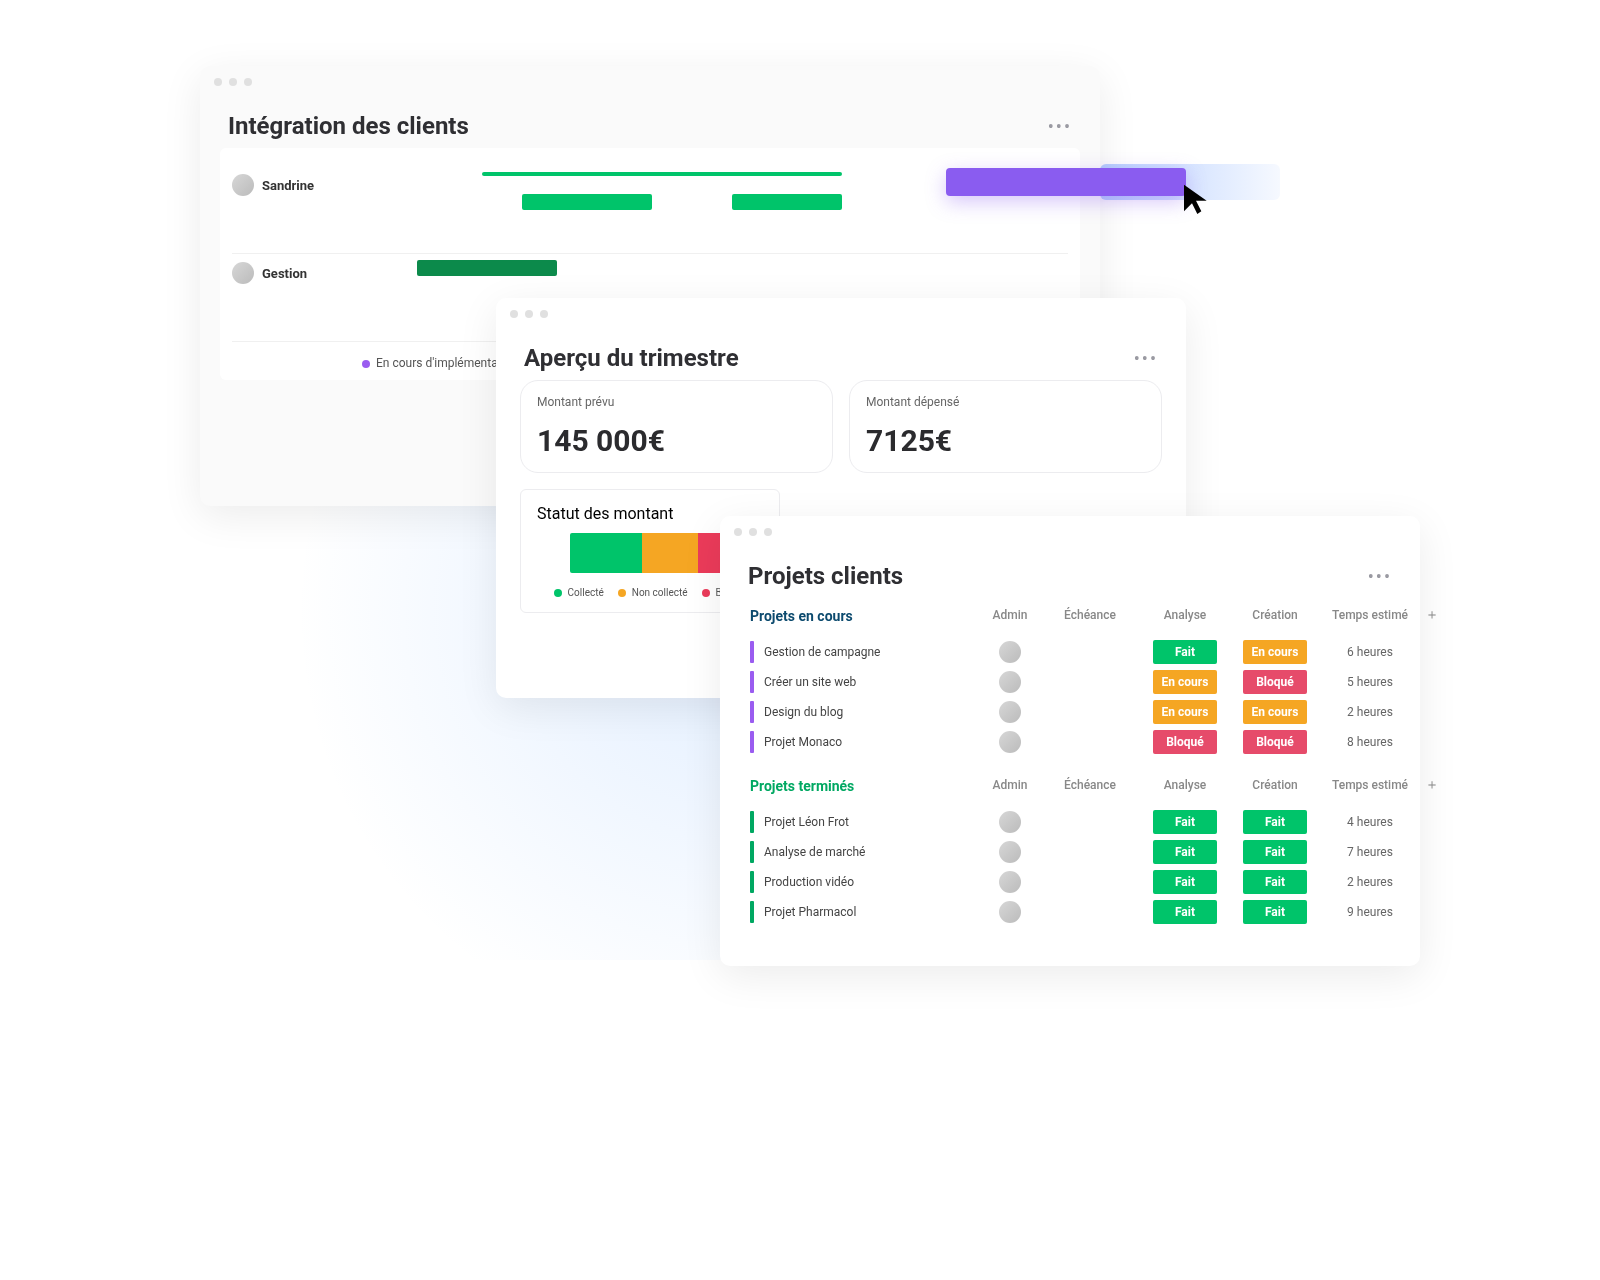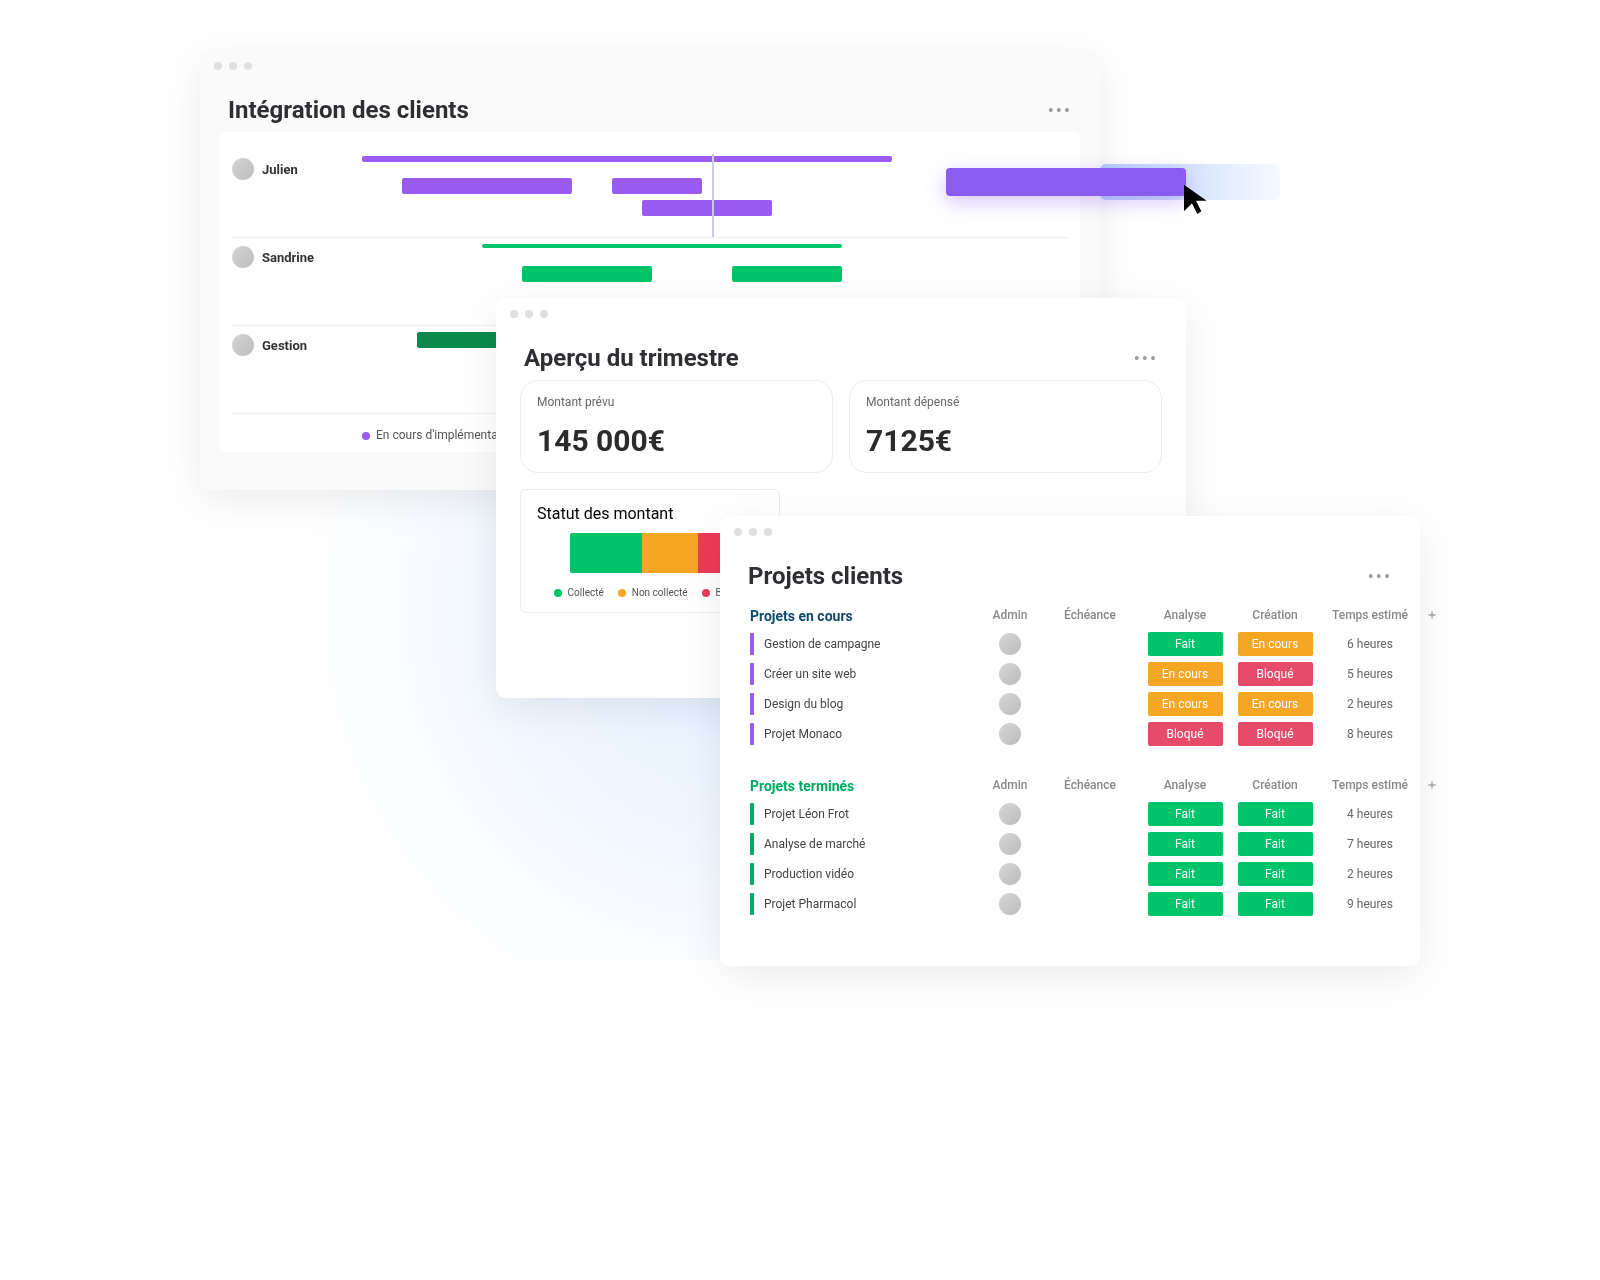--- a/index.html
+++ b/index.html
@@ -19,21 +19,21 @@
     box-shadow: 0 10px 40px rgba(0,0,0,0.08);
   }
   .win-dots { display:flex; gap:7px; padding:12px 14px; }
   .win-dots span { width:8px; height:8px; border-radius:50%; background:#e0e0e0; }
 
   .win-title { display:flex; align-items:center; justify-content:space-between; padding: 14px 28px 8px; }
   .win-title h2 { font-size: 24px; font-weight: 700; color:#2f2f33; }
   .more-dots { color:#9a9aa2; font-size:18px; letter-spacing:2px; cursor:pointer; }
 
   
-  .w1 { top: 10px; left: 40px; width: 900px; height: 440px; z-index: 1; background:#fafafa; }
+  .w1 { top: 26px; left: 40px; width: 900px; height: 440px; z-index: 1; background:#fafafa; }
   .w1 .body { padding: 0 20px 20px; position: relative; }
   .gantt-card { background:#fff; border-radius:6px; padding:18px 12px 4px; }
   .gantt-row { display:flex; align-items:flex-start; border-bottom:1px solid #f0f0f0; padding:4px 0 0; height:88px; position:relative;}
   .grow-label { width: 130px; display:flex; align-items:center; gap:8px; font-size:13px; font-weight:700; color:#333; padding-top:4px; }
   .avatar { width:22px; height:22px; border-radius:50%; background:linear-gradient(135deg,#d7d7d7,#bbb); display:inline-block; }
   .grow-bars { flex:1; position:relative; height:100%; }
   .bar { position:absolute; height:16px; border-radius:2px; }
   .lane0 { top: 2px; } .lane1 { top: 24px; } .lane2 { top: 46px; }
   .timeline-line { position:absolute; top:0; bottom:0; width:2px; background:#c9cbe6; z-index:2;}
   .legend { display:flex; gap:18px; font-size:12px; color:#555; padding:14px 0 6px 130px; }
@@ -76,21 +76,21 @@
     align-items:center; font-size:12px;
     padding: 0 30px; }
   .thead { color:#888; font-weight:500; margin-bottom:4px;}
   .thead .plus { color:#888; font-size:14px; text-align:center; cursor:pointer;}
   .trow { height:30px; }
   .tname { display:flex; align-items:center; height:100%; color:#444; }
   .gborder { width:4px; height:22px; border-radius:1px; margin-right:10px; }
   .tadmin { display:flex; justify-content:center; }
   .pbar { height:8px; background:#e4e4e8; border-radius:4px; position:relative; width:80px;}
   .pbar > span { position:absolute; left:0; top:0; bottom:0; border-radius:4px; }
-  .pill { width:75px; height:24px; border-radius:2px; color:#fff; font-size:12px; display:flex; align-items:center; justify-content:center; margin:4px auto;}
+  .pill { width:64px; height:24px; border-radius:2px; color:#fff; font-size:12px; display:flex; align-items:center; justify-content:center; margin:12px auto;font-weight:bold;}
   .ttime { text-align:center; color:#666; }
 
   .glow {
     position:absolute; left:-70px; top:220px; width:1300px; height:700px;
     background: radial-gradient(circle at 50% 50%, rgba(92,162,255,0.18), rgba(255,255,255,0) 60%);
     z-index:0; pointer-events:none;
   }
 </style>
 </head>
 <body>
@@ -104,33 +104,20 @@
         <span></span>
         <span></span>
       </div>
     <div class="win-title">
       <h2>Intégration des clients</h2>
       <span class="more-dots">•••</span>
     </div>
     <div class="body">
       <div class="gantt-card">
         <div id="gantt-rows">
-            <div class="gantt-row">
-              <div class="grow-label">
-                <span class="avatar"></span>
-                <span>Julien</span>
-              </div>
-              <div class="grow-bars">
-                <div class="bar lane0" style="left: 0px; width: 530px; background: rgb(154, 92, 240); height: 6px;"></div>
-                <div class="bar lane1" style="left: 40px; width: 170px; background: rgb(154, 92, 240);"></div>
-                <div class="bar lane1" style="left: 250px; width: 90px; background: rgb(154, 92, 240);"></div>
-                <div class="bar lane2" style="left: 280px; width: 130px; background: rgb(154, 92, 240);"></div>
-                <div class="timeline-line" style="left: 350px;"></div>
-              </div>
-            </div>
             <div class="gantt-row">
               <div class="grow-label">
                 <span class="avatar"></span>
                 <span>Sandrine</span>
               </div>
               <div class="grow-bars">
                 <div class="bar lane0" style="left: 120px; width: 360px; background: rgb(0, 196, 106); height: 4px;"></div>
                 <div class="bar lane1" style="left: 160px; width: 130px; background: rgb(0, 196, 106);"></div>
                 <div class="bar lane1" style="left: 370px; width: 110px; background: rgb(0, 196, 106);"></div>
               </div>

